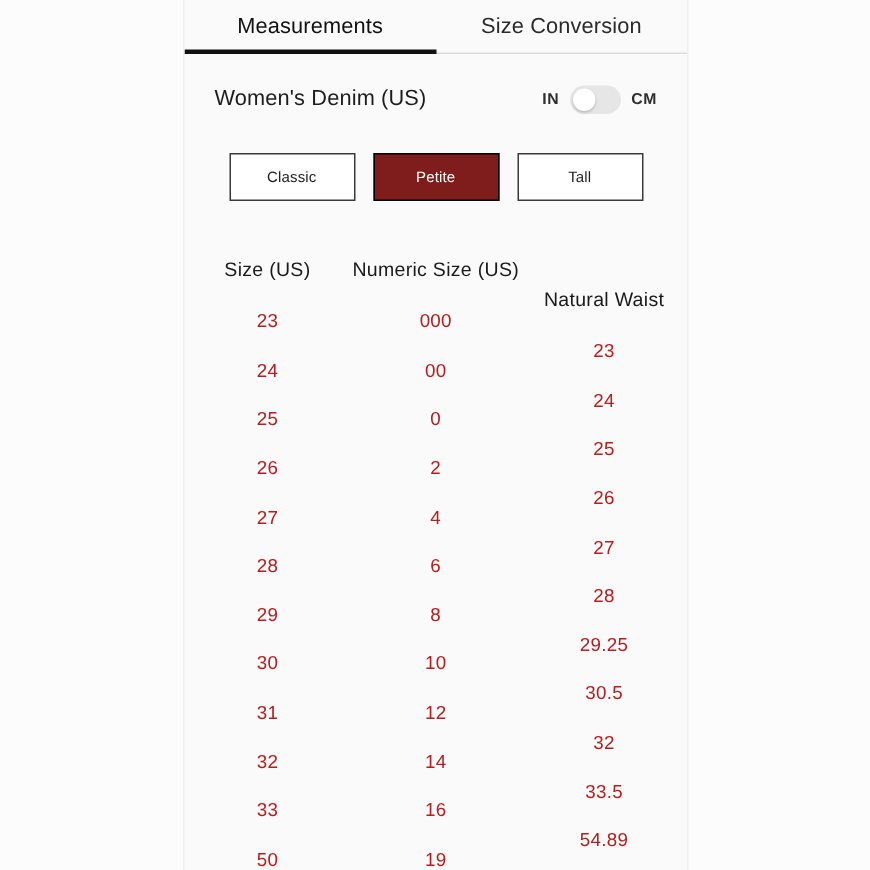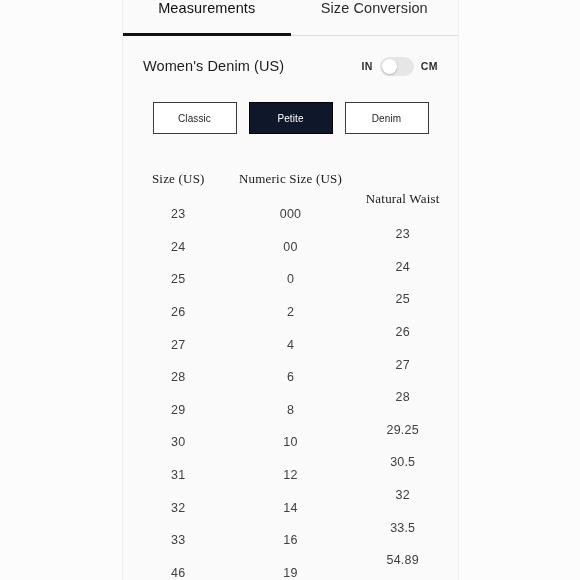--- a/index.html
+++ b/index.html
@@ -40,20 +40,21 @@
   
   .tabbar {
     position: relative;
     display: flex;
     width: 100%;
     height: 36px;
   }
   .tab {
     flex: 1 1 50%;
     display: flex;
+    align-items: center;
     justify-content: center;
     font-size: 14.5px;
     color: #2b2b2b;
     letter-spacing: .1px;
     cursor: pointer;
     user-select: none;
     padding-bottom: 1px;
     box-sizing: border-box;
   }
   .tab.active { color: #111; }
@@ -137,53 +138,52 @@
     font-size: 10px;
     color: #1d1d1d;
     background: #ffffff;
     border: 1px solid #3a3a3a;
     box-sizing: border-box;
     cursor: pointer;
     user-select: none;
     letter-spacing: .1px;
   }
   .fit-btn.selected {
-    background: #0f172a;
+    background: #7f1d1d;
     color: #ffffff;
     border-color: #000000;
   }
 
   
   .table {
     margin-top: 26px;
     width: 100%;
   }
   .trow {
     display: flex;
     width: 100%;
     height: 32.6px;
     align-items: center;
   }
   .tcell {
     display: flex;
     align-items: center;
     justify-content: center;
     font-size: 12.5px;
-    color: #404040;
+    color: #b91c1c;
     letter-spacing: .2px;
     box-sizing: border-box;
   }
   .c0 { width: 33%; }
   .c1 { width: 34%; }
   .c2 { width: 33%; margin-top: 40px; }
   .thead .tcell {
     font-size: 13px;
     color: #1a1a1a;
     font-weight: 400;
-    font-family: Liberation Serif, serif;
   }
   .thead { height: 38px; }
 </style>
 </head>
 <body>
 
 <div class="page">
   <div class="card">
 
     <div class="tabbar">
@@ -209,21 +209,21 @@
     </div>
 
     <div class="fit-row">
       <div class="fit-btn">
         <span>Classic</span>
       </div>
       <div class="fit-btn selected">
         <span>Petite</span>
       </div>
       <div class="fit-btn">
-        <span>Denim</span>
+        <span>Tall</span>
       </div>
     </div>
 
     <div class="table">
       <div class="trow thead">
         <div class="tcell c0">Size (US)</div>
         <div class="tcell c1">Numeric Size (US)</div>
         <div class="tcell c2">Natural Waist</div>
       </div>
 
@@ -276,20 +276,20 @@
         <div class="tcell c0">32</div>
         <div class="tcell c1">14</div>
         <div class="tcell c2">33.5</div>
       </div>
       <div class="trow">
         <div class="tcell c0">33</div>
         <div class="tcell c1">16</div>
         <div class="tcell c2">54.89</div>
       </div>
       <div class="trow">
-        <div class="tcell c0">46</div>
+        <div class="tcell c0">50</div>
         <div class="tcell c1">19</div>
         <div class="tcell c2">37.25</div>
       </div>
     </div>
 
   </div>
 </div>
 
 </body></html>

